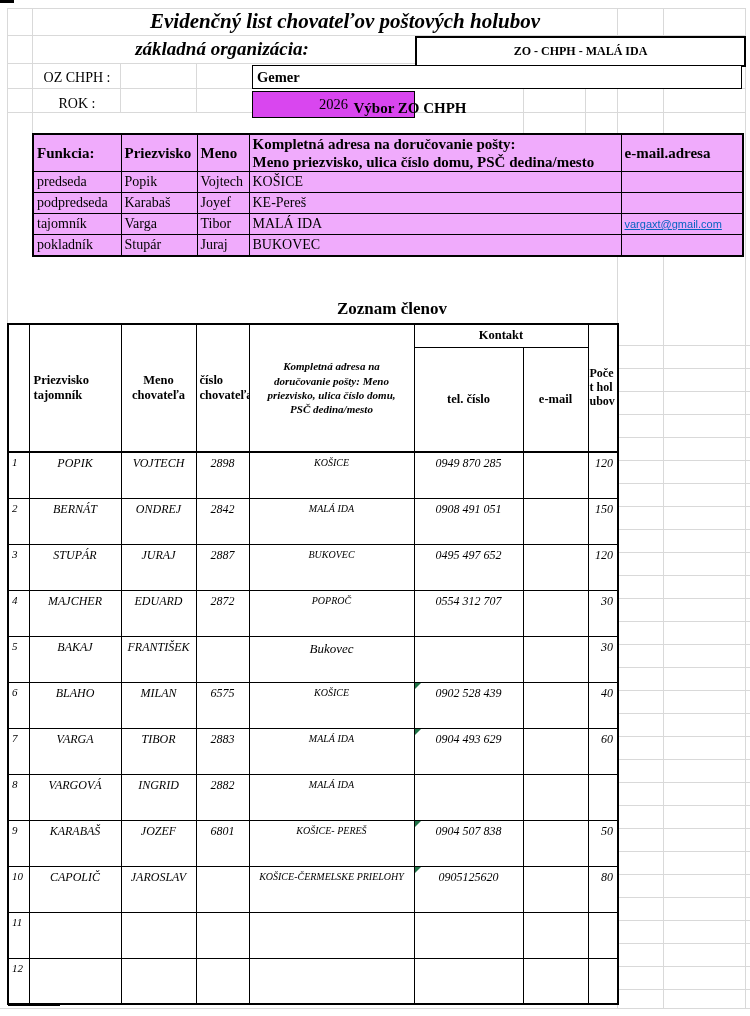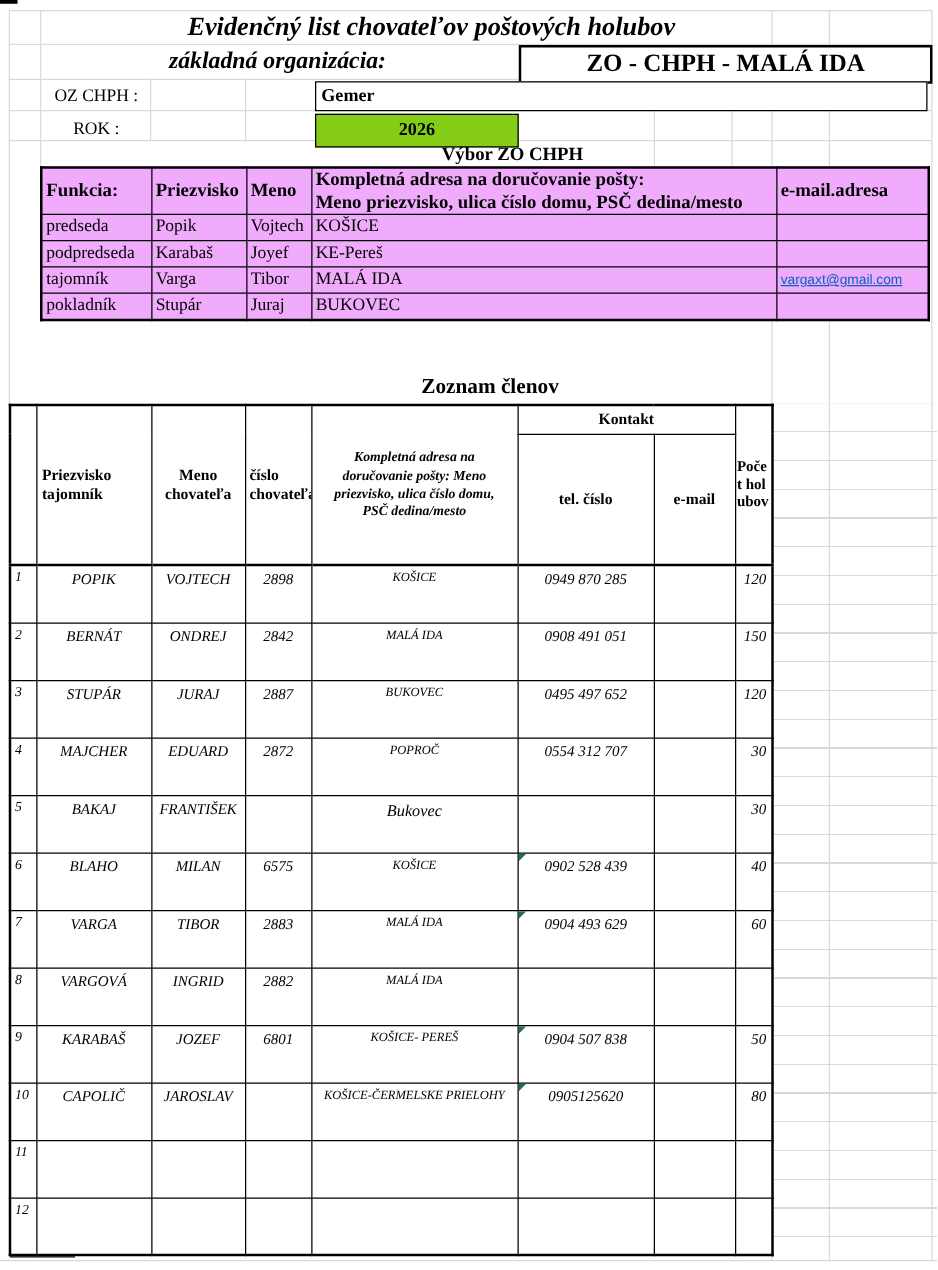--- a/index.html
+++ b/index.html
@@ -9,28 +9,28 @@
   
   .gl{position:absolute;background:#d9d9d9;}
   .mark{position:absolute;background:#000;}
   #stripes{position:absolute;left:619px;top:323px;width:131px;height:685px;
     background:repeating-linear-gradient(to bottom,transparent 0px,transparent 22px,#d9d9d9 22px,#d9d9d9 23px);}
 
   .lbl{position:absolute;white-space:nowrap;}
   #title1{left:32px;top:9px;width:626px;text-align:center;font-size:21px;font-weight:bold;font-style:italic;}
   #title2{left:32px;top:38px;width:380px;text-align:center;font-size:19px;font-weight:bold;font-style:italic;}
   #box-zo{position:absolute;left:415px;top:36px;width:327px;height:27px;border:2px solid #000;background:#fff;
-          display:flex;align-items:center;justify-content:center;font-size:20px;font-weight:bold;}
+          display:flex;align-items:center;justify-content:center;font-size:12px;font-weight:bold;}
   #lbl-oz{left:32px;top:70px;width:90px;text-align:center;font-size:14px;}
   #box-gemer{position:absolute;left:252px;top:65px;width:490px;height:24px;border:1.5px solid #000;background:#fff;
           display:flex;align-items:center;font-size:14.5px;font-weight:bold;padding-left:4px;box-sizing:border-box;}
   #lbl-rok{left:32px;top:96px;width:90px;text-align:center;font-size:14px;}
-  #box-rok{position:absolute;left:252px;top:91px;width:161px;height:25px;border:1.5px solid #000;background:#84cc16;
-          display:flex;align-items:center;justify-content:center;font-size:14.5px;font-weight:bold;}
-  #vybor-title{left:120px;top:116px;width:580px;text-align:center;font-size:15px;font-weight:bold;}
+  #box-rok{position:absolute;left:252px;top:91px;width:161px;height:25px;border:1.5px solid #000;background:#d946ef;
+          display:flex;align-items:center;justify-content:center;font-size:14.5px;font-weight:normal;}
+  #vybor-title{left:120px;top:100px;width:580px;text-align:center;font-size:15px;font-weight:bold;}
   #members-title{left:22px;top:299px;width:740px;text-align:center;font-size:17px;font-weight:bold;}
 
   
   #vybor-table{position:absolute;left:32px;top:133px;width:710px;border-collapse:collapse;table-layout:fixed;
                background:#f0abfc;border:2px solid #000;}
   #vybor-table th,#vybor-table td{border:1px solid #000;padding:0 3px;overflow:hidden;white-space:nowrap;
                text-align:left;vertical-align:middle;font-size:14px;}
   #vybor-table thead tr{height:35px;}
   #vybor-table thead th{font-size:15px;font-weight:bold;}
   #vybor-table tbody tr{height:21px;}

